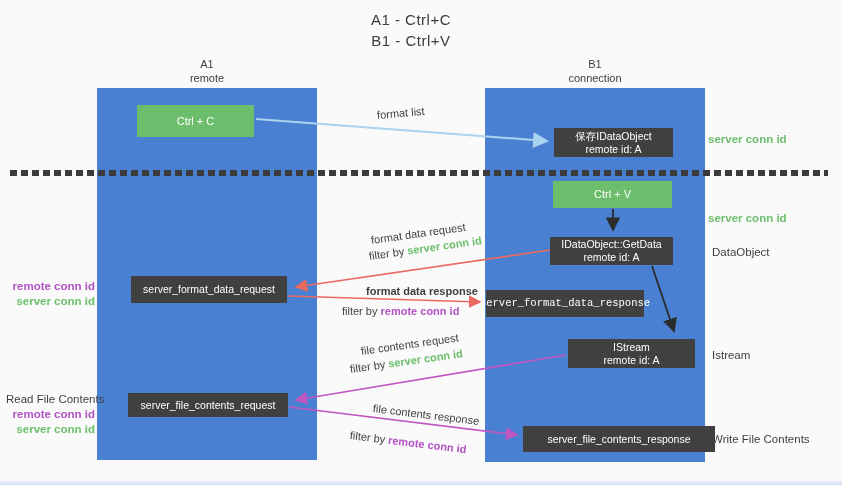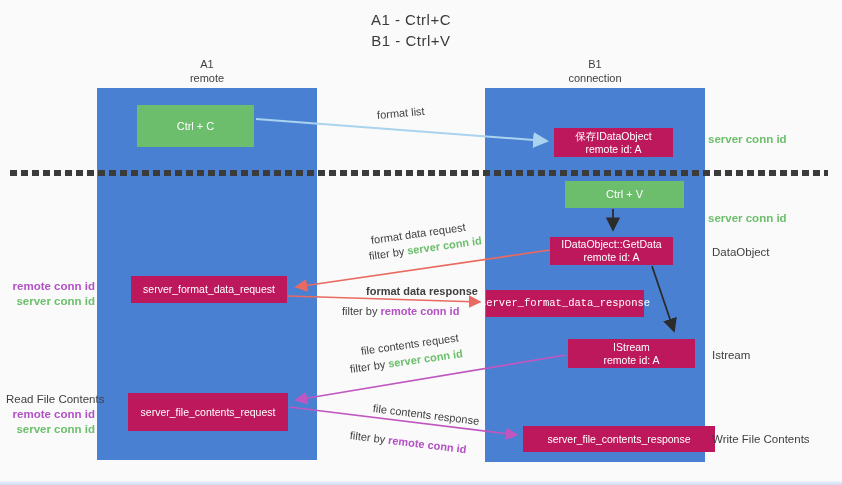--- a/index.html
+++ b/index.html
@@ -39,30 +39,30 @@
     z-index: 4;
   }
 
   .node {
     position: absolute; z-index: 2;
     display: flex; flex-direction: column; justify-content: center;
     align-items: center; text-align: center;
     color: #ffffff; font-size: 10.5px; line-height: 13px;
   }
   .node.green  { background: #6cbd6c; }
-  .node.orange { background: #be185d; }
-
-  #node-ctrl-c            { left: 137px; top: 105px; width: 117px; height: 42px; font-size: 11px; }
+  .node.orange { background: #404040; }
+
+  #node-ctrl-c            { left: 137px; top: 105px; width: 117px; height: 32px; font-size: 11px; }
   #node-save-idataobject  { left: 554px; top: 128px; width: 119px; height: 29px; }
-  #node-ctrl-v            { left: 553px; top: 181px; width: 119px; height: 27px; font-size: 11px; margin-left: 12px; }
+  #node-ctrl-v            { left: 553px; top: 181px; width: 119px; height: 27px; font-size: 11px; }
   #node-getdata           { left: 550px; top: 237px; width: 123px; height: 28px; }
   #node-format-request    { left: 131px; top: 276px; width: 156px; height: 27px; }
   #node-format-response   { left: 486px; top: 290px; width: 158px; height: 27px; font-family: Liberation Mono, monospace; }
   #node-istream           { left: 568px; top: 339px; width: 127px; height: 29px; }
-  #node-file-request      { left: 128px; top: 393px; width: 160px; height: 38px; }
+  #node-file-request      { left: 128px; top: 393px; width: 160px; height: 24px; }
   #node-file-response     { left: 523px; top: 426px; width: 192px; height: 26px; }
 
   svg.arrows { position: absolute; inset: 0; z-index: 3; pointer-events: none; }
 
   .flow-label {
     position: absolute; z-index: 4; font-size: 11px; color: #3f3f3f;
     white-space: nowrap; transform-origin: left center;
   }
   .rot-neg { transform: rotate(-8deg); }
   .rot-pos { transform: rotate(7deg); }

